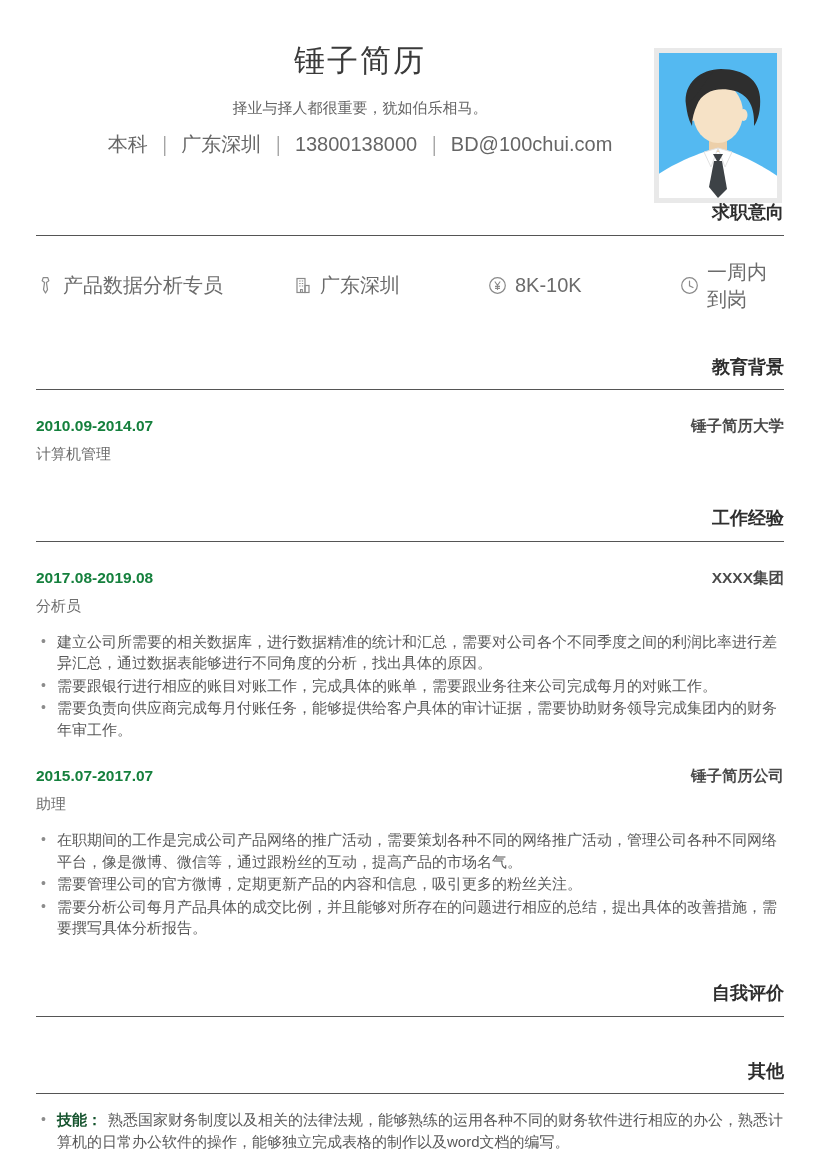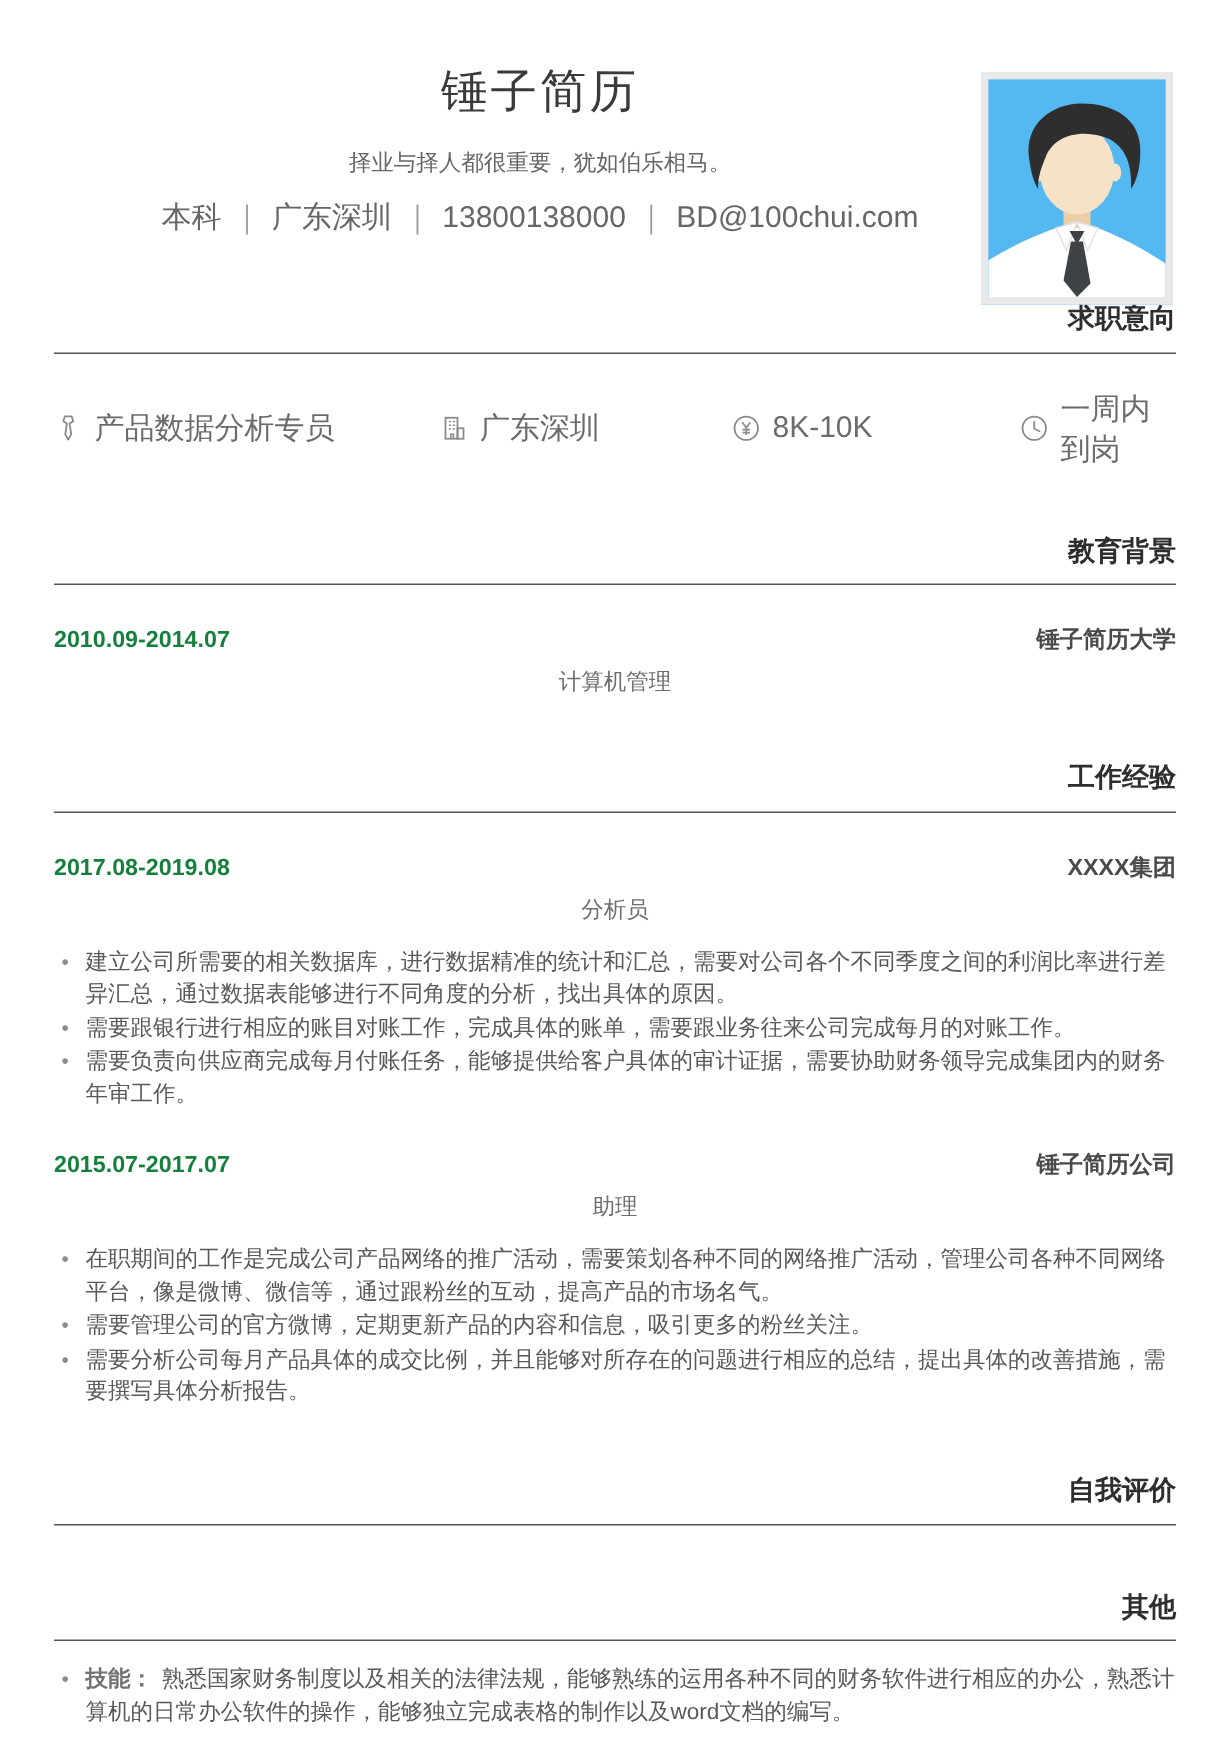--- a/index.html
+++ b/index.html
@@ -45,32 +45,32 @@
   .intent-item:nth-child(1) { flex: 0 0 257px; }
   .intent-item:nth-child(2) { flex: 0 0 195px; }
   .intent-item:nth-child(3) { flex: 0 0 192px; }
   .intent-item:nth-child(4) { flex: 1 1 auto; }
 
   
   .entry { margin-top: 26px; }
   .entry-head { display: flex; justify-content: space-between; align-items: baseline; }
   .entry-period { font-size: 15.5px; font-weight: 700; color: #15803d; }
   .entry-org    { font-size: 15.5px; font-weight: 700; color: #4a4a4a; }
-  .entry-sub    { margin-top: 8px; font-size: 15px; color: #6e6e6e; text-align: center; }
+  .entry-sub    { margin-top: 8px; font-size: 15px; color: #6e6e6e; }
 
   ul.bullets { margin: 15px 0 0; padding: 0 0 0 21px; list-style: none; }
   ul.bullets li {
     position: relative; font-size: 15px; line-height: 21.5px;
     color: #595959; margin-bottom: 1px;
   }
   ul.bullets li::before {
     content: "•"; position: absolute; left: -16px; top: 0;
     color: #8c8c8c; font-size: 14px;
   }
-  ul.bullets li .item-label { font-weight: 700; color: #737373; margin-right: 6px; }
+  ul.bullets li .item-label { font-weight: 700; color: #14532d; margin-right: 6px; }
 
   .paragraph { margin-top: 19px; font-size: 15px; line-height: 22px; color: #595959; }
 </style>
 </head>
 <body>
 
 <div class="page">
 
   <div class="header">
     <div class="header-text">

